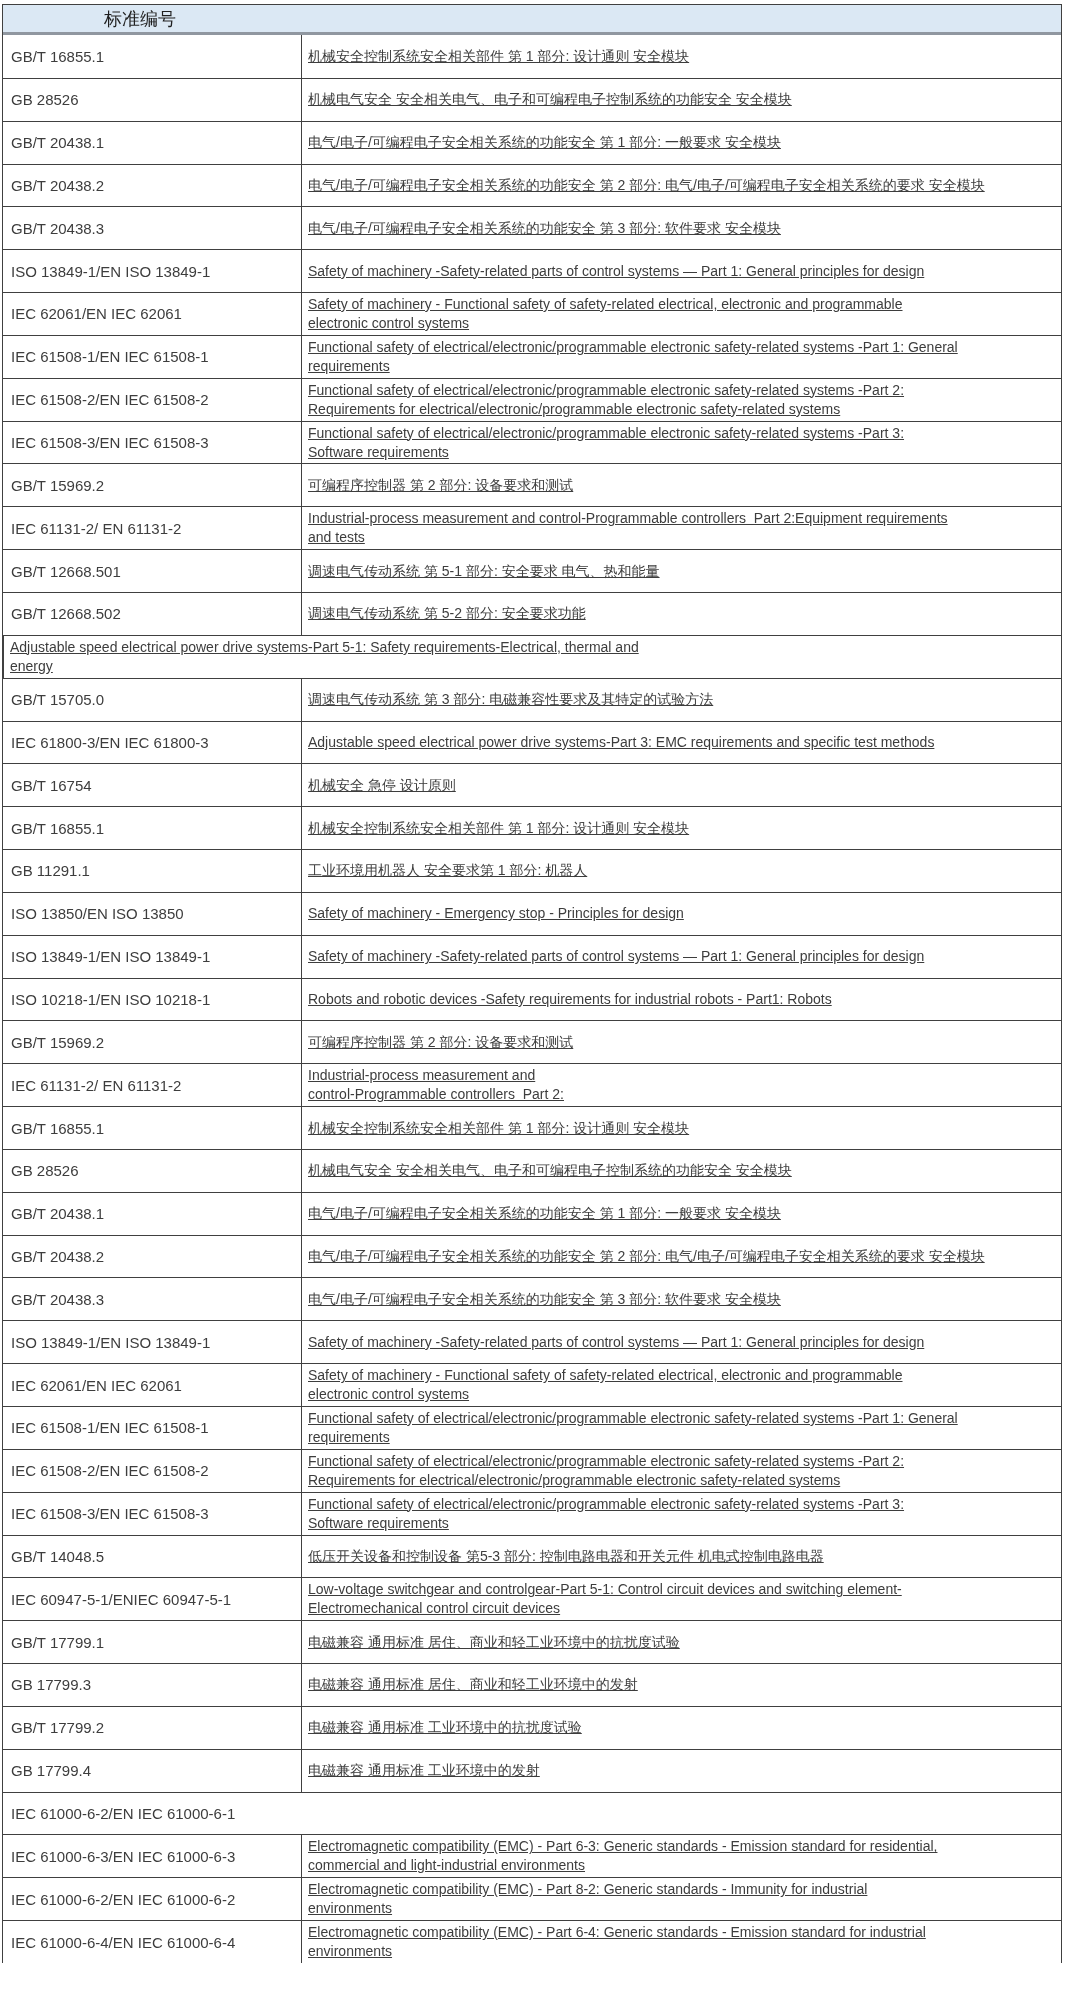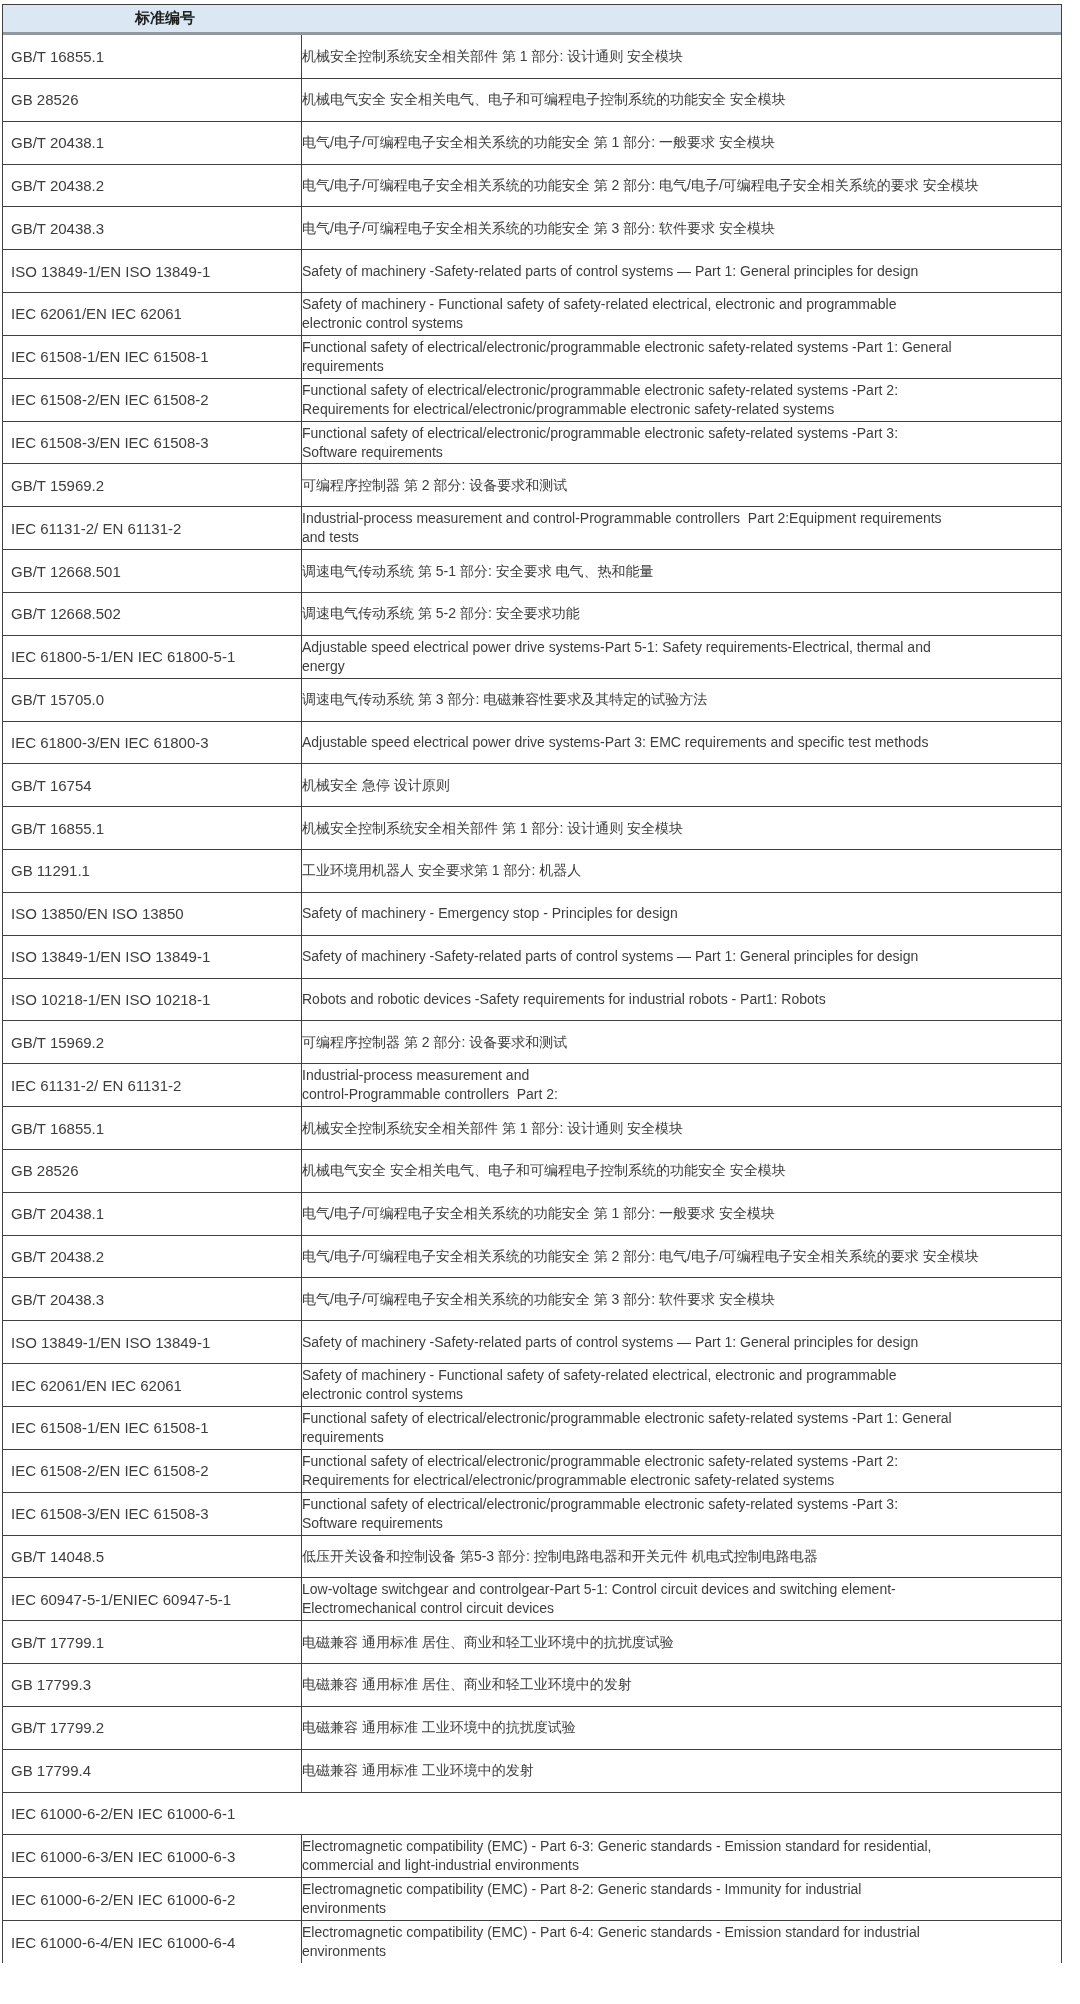--- a/index.html
+++ b/index.html
@@ -29,25 +29,24 @@
     display: flex;
     height: 30px;
     background: var(--header-bg);
     border-bottom: 3px solid var(--header-border);
     box-sizing: border-box;
   }
   .t-header .cell {
     display: flex;
     align-items: center;
     justify-content: center;
-    font-size: 15px;
-    font-weight: bold;
+    font-size: 18px;
+    font-weight: normal;
     color: var(--header-text);
     box-sizing: border-box;
-    margin-left: 25px;
   }
   .t-row {
     display: flex;
     height: 42.85px;
     box-sizing: border-box;
     border-top: 1px solid var(--border-color);
     gap: 24px;
   }
   .t-row:first-child { border-top: none; }
   .cell-code {
@@ -65,26 +64,27 @@
     align-items: center;
     padding-left: 8px;
     font-size: 15px;
     color: var(--text-color);
     white-space: pre;
     overflow: hidden;
   }
   .t-row .cell-name {
     display: flex;
     align-items: center;
-    padding-left: 0;
+    padding-left: 6px;
     font-size: 14px;
     line-height: 19px;
     color: var(--text-color);
     white-space: pre;
     overflow: hidden;
+    text-decoration: underline;
   }
 </style>
 </head>
 <body>
 
 <div id="screen">
   <div id="standards-table">
     <div class="t-header">
       <div class="cell cell-code">标准编号</div>
     </div>
@@ -158,21 +158,20 @@
     <div class="cell-code">GB/T 12668.501</div>
     <div class="cell-name">调速电气传动系统 第 5-1 部分: 安全要求 电气、热和能量</div>
   </div>
 
   <div class="t-row">
     <div class="cell-code">GB/T 12668.502</div>
     <div class="cell-name">调速电气传动系统 第 5-2 部分: 安全要求功能</div>
   </div>
 
   <div class="t-row">
-    <div class="cell-code">IEC 61800-5-1/EN IEC 61800-5-1</div>
     <div class="cell-name">Adjustable speed electrical power drive systems-Part 5-1: Safety requirements-Electrical, thermal and
 energy</div>
   </div>
 
 
   <div class="t-row">
     <div class="cell-code">GB/T 15705.0</div>
     <div class="cell-name">调速电气传动系统 第 3 部分: 电磁兼容性要求及其特定的试验方法</div>
   </div>
 

